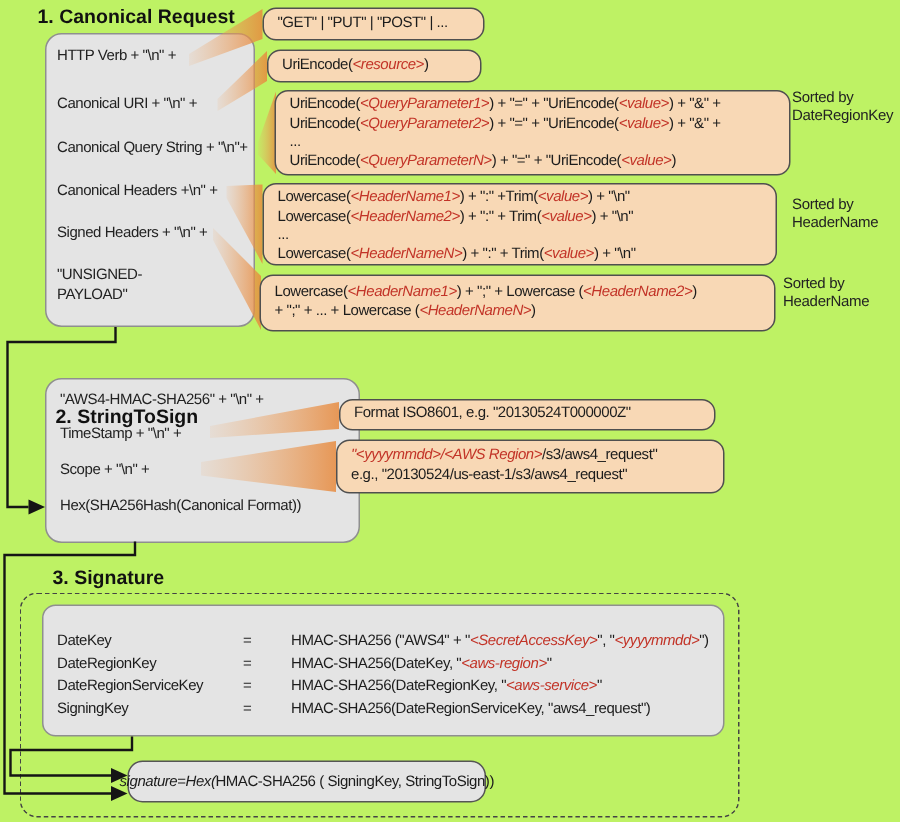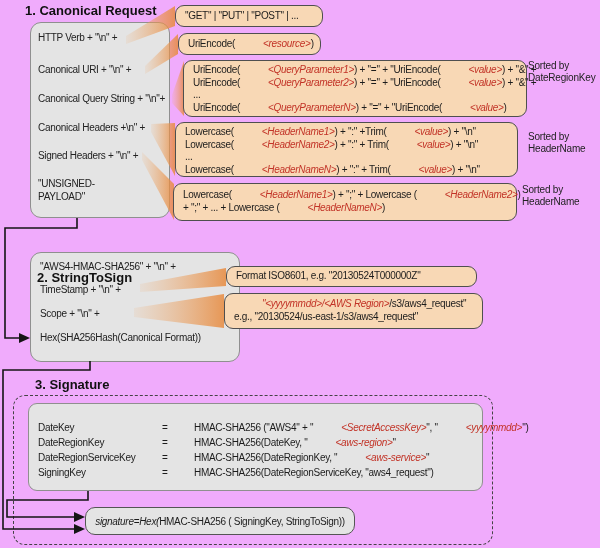--- a/index.html
+++ b/index.html
@@ -1,25 +1,25 @@
 <!DOCTYPE html>
 <html><head>
 <meta charset="utf-8">
 <style>
   html,body{margin:0;padding:0;background:#fff;}
-  .stage{position:relative;width:600px;height:548px;background:#f0abfc;overflow:hidden;
+  .stage{position:relative;width:600px;height:548px;background:#bef264;overflow:hidden;
          font-family:"Liberation Sans",sans-serif;color:#1c1c1c;}
   .title{position:absolute;font-weight:bold;font-size:13px;z-index:2;color:#111;white-space:nowrap;}
   .graybox{position:absolute;background:#e4e4e4;border:1px solid #8f8f8f;border-radius:11px;z-index:1;box-sizing:border-box;}
   .lbl{position:absolute;font-size:10px;letter-spacing:-0.3px;white-space:nowrap;z-index:2;color:#222;}
   .callout{position:absolute;background:#f8d8b5;border:1px solid #4f4f4f;border-radius:9px;z-index:4;
            box-sizing:border-box;font-size:10px;letter-spacing:-0.3px;padding:3px 9px;color:#1c1c1c;}
   .callout.center{display:flex;align-items:center;}
   .callout .ln{line-height:12.6px;white-space:nowrap;}
-  .red{color:#c23327;font-style:italic;padding-left:28px;}
+  .red{color:#c23327;font-style:italic;}
   .it{font-style:italic;}
   .sidelabel{position:absolute;font-size:10px;line-height:12px;z-index:4;color:#222;letter-spacing:-0.2px;white-space:nowrap;}
   .overlay{position:absolute;left:0;top:0;width:600px;height:548px;z-index:3;pointer-events:none;}
   .dashedbox{position:absolute;border:1.7px dashed #444;border-radius:12px;z-index:1;box-sizing:border-box;background:transparent;}
   .s3rows{position:absolute;z-index:2;font-size:10px;letter-spacing:-0.3px;}
   .s3row{display:flex;height:15px;align-items:center;white-space:nowrap;gap:16px;}
   .s3name{width:108px;}
   .s3eq{width:16px;}
   .sigbox{position:absolute;background:#e4e4e4;border:1px solid #555;border-radius:10px;z-index:2;
           display:flex;align-items:center;justify-content:center;font-size:10px;letter-spacing:-0.3px;white-space:nowrap;box-sizing:border-box;}
@@ -138,20 +138,20 @@
       <span class="s3eq">=</span>
       <span><span>HMAC-SHA256(DateRegionKey, "</span><span class="red">&lt;aws-service&gt;</span><span>"</span></span>
     </div>
     <div class="s3row">
       <span class="s3name">SigningKey</span>
       <span class="s3eq">=</span>
       <span><span>HMAC-SHA256(DateRegionServiceKey, "aws4_request")</span></span>
     </div>
   </div>
 
-  <div class="sigbox" style="left:85px;top:507px;width:270px;height:28px;">
+  <div class="sigbox" style="left:85px;top:507px;width:239px;height:28px;">
       <span class="it">signature</span>
       <span> =   </span>
       <span class="it">Hex(</span>
       <span>HMAC-SHA256 ( SigningKey, StringToSign))</span>
     </div>
 
 </div>
 
 </body></html>

